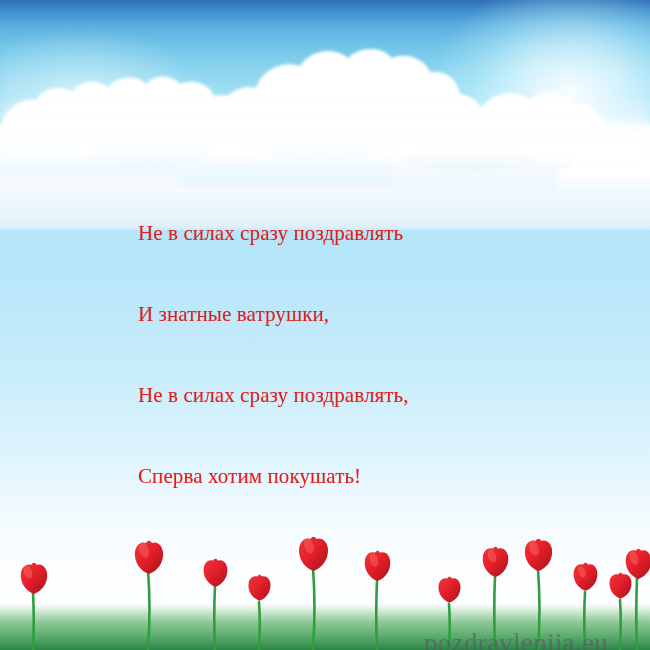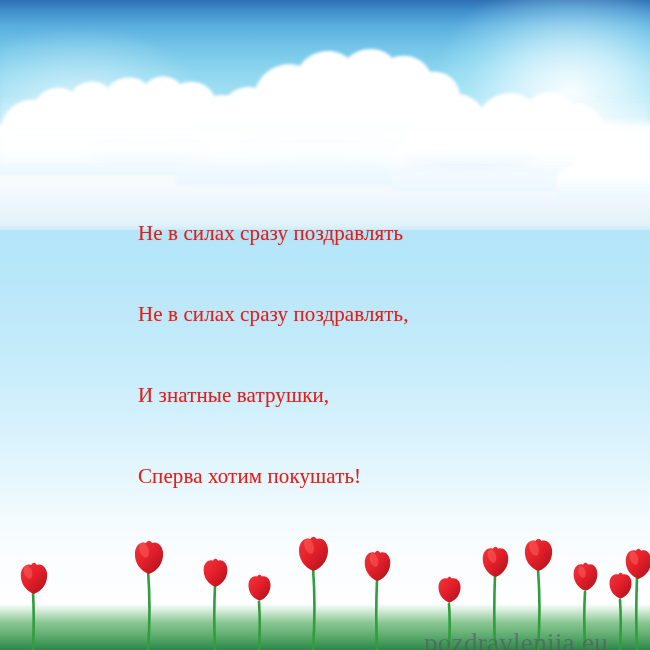--- a/index.html
+++ b/index.html
@@ -233,22 +233,22 @@
         <ellipse cx="150" cy="152" rx="62" ry="12" fill="#dfeefb"></ellipse>
         <ellipse cx="320" cy="148" rx="78" ry="11" fill="#e2f0fb"></ellipse>
         <ellipse cx="470" cy="158" rx="68" ry="12" fill="#e0effb"></ellipse>
       </g>
     </svg>
   </div>
   <div class="cloud-haze"></div>
 
   <div class="poem">
     <span class="poem-line">Не в силах сразу поздравлять</span>
+    <span class="poem-line">И знатные ватрушки,</span>
     <span class="poem-line">Не в силах сразу поздравлять,</span>
-    <span class="poem-line">И знатные ватрушки,</span>
     <span class="poem-line">Сперва хотим покушать!</span>
   </div>
 
   <div class="grass-layer">
     <svg width="650" height="150" viewBox="0 0 650 150" xmlns="http://www.w3.org/2000/svg">
       <defs>
         <linearGradient id="bl1" x1="0" y1="1" x2="0" y2="0">
           <stop offset="0%" stop-color="#1f8a3a"></stop>
           <stop offset="45%" stop-color="#4fbf35"></stop>
           <stop offset="100%" stop-color="#8ede3c"></stop>

